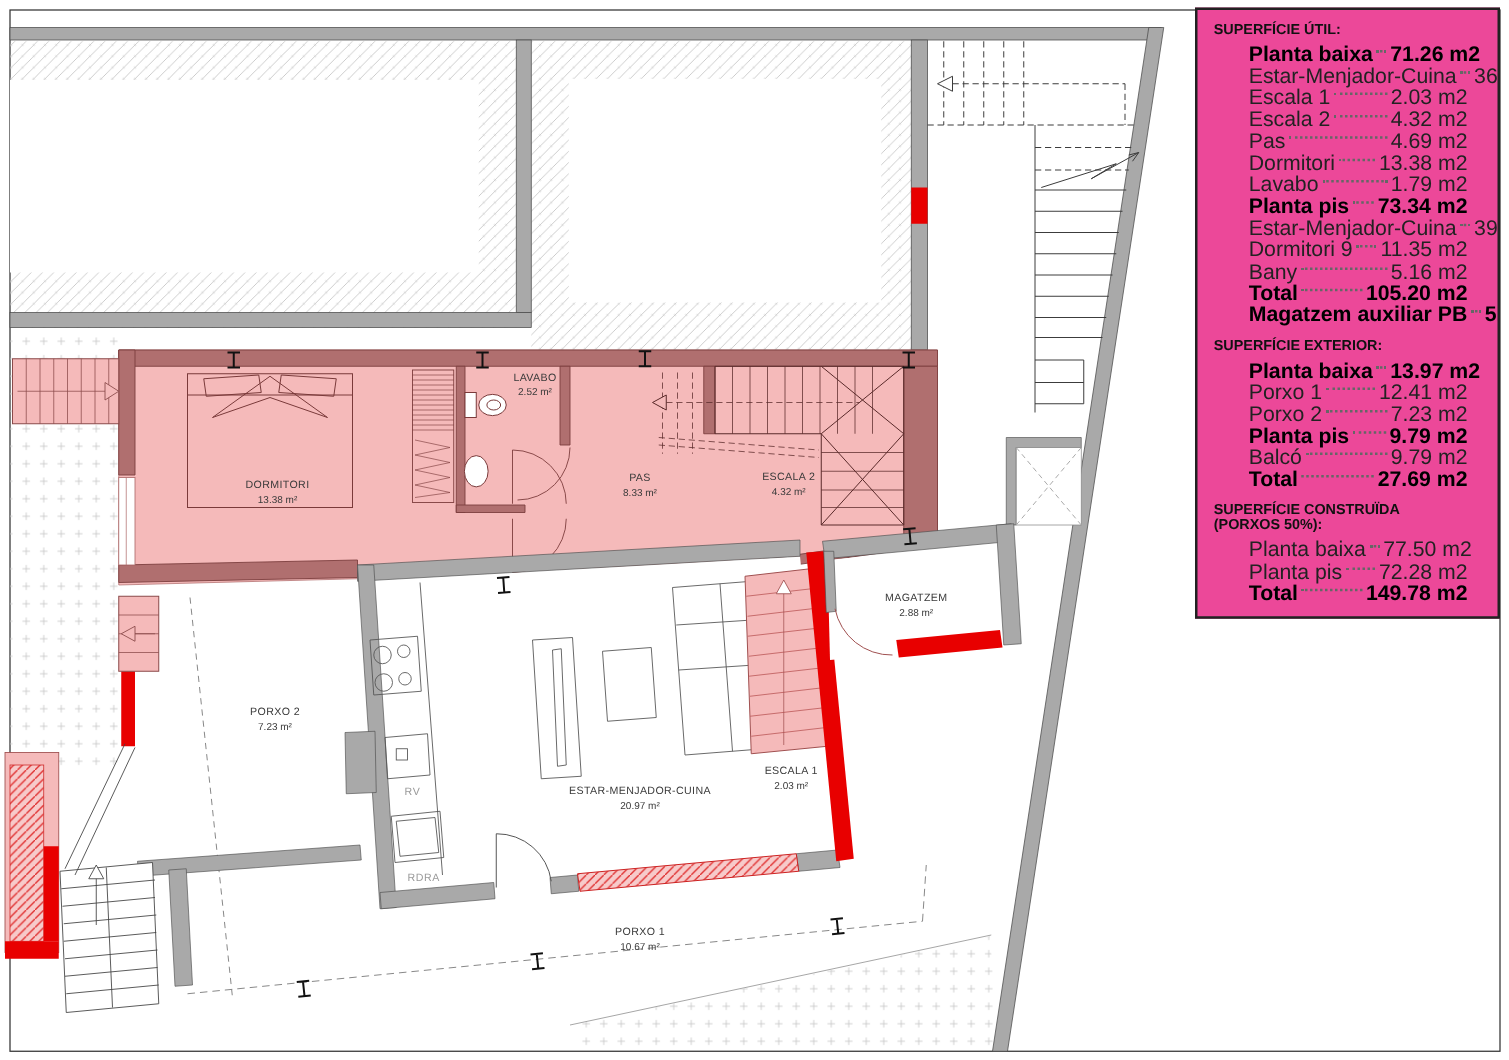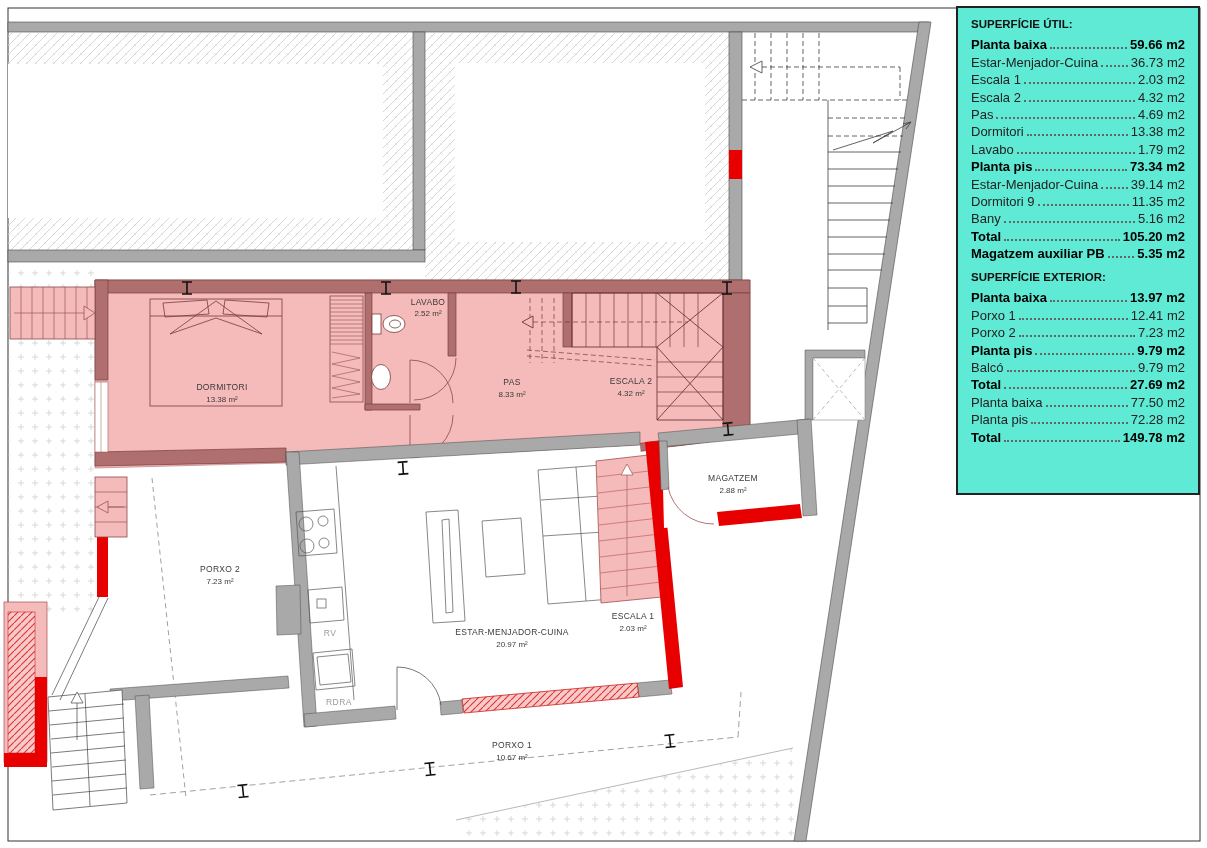--- a/index.html
+++ b/index.html
@@ -4,24 +4,24 @@
 <style>
   html,body{margin:0;padding:0;background:#fff;}
   #sheet{position:relative;width:1207px;height:848px;background:#fff;overflow:hidden;
          font-family:"Liberation Sans", sans-serif;}
   #plan-svg{position:absolute;left:0;top:0;}
   .room-name{font-size:8.5px;fill:#3a3a3a;text-anchor:middle;letter-spacing:.3px;}
   .room-area{font-size:8px;fill:#3a3a3a;text-anchor:middle;}
   .annot{font-size:8.5px;fill:#9a9a9a;text-anchor:middle;letter-spacing:.5px;}
   
   #legend-panel{position:absolute;left:956px;top:6px;width:244px;height:489px;
-      background:#5eead4;border:2px solid #222;box-sizing:border-box;padding:8px 13px 6px 13px;overflow:hidden;}
+      background:#ec4899;border:2px solid #222;box-sizing:border-box;padding:8px 24px 6px 13px;overflow:hidden;}
   .legend-title{font-weight:bold;font-size:11.5px;color:#111;margin:10px 0 5px 0;}
   .legend-section:first-child .legend-title{margin-top:2px;}
-  .legend-row{display:flex;align-items:flex-end;height:17.4px;font-size:13px;color:#222;}
+  .legend-row{display:flex;align-items:center;height:17.4px;font-size:17px;color:#222;margin-left:28px;}
   .legend-row .lbl{white-space:nowrap;}
   .legend-row .dots{flex:1;border-bottom:2px dotted #666;margin:0 3px;transform:translateY(-3px);min-width:8px;}
   .legend-row .val{white-space:nowrap;}
   .legend-row.bold{font-weight:bold;color:#000;}
 </style>
 </head>
 <body>
 
 <div id="sheet">
 
@@ -278,21 +278,21 @@
     <text class="annot" x="339" y="705">RDRA</text>
   </g>
 </svg>
 
 <div id="legend-panel">
       <div class="legend-section">
         <div class="legend-title">SUPERFÍCIE ÚTIL:</div>
         <div class="legend-row bold">
           <span class="lbl">Planta baixa</span>
           <span class="dots"></span>
-          <span class="val">59.66 m2</span>
+          <span class="val">71.26 m2</span>
         </div>
         <div class="legend-row">
           <span class="lbl">Estar-Menjador-Cuina</span>
           <span class="dots"></span>
           <span class="val">36.73 m2</span>
         </div>
         <div class="legend-row">
           <span class="lbl">Escala 1</span>
           <span class="dots"></span>
           <span class="val">2.03 m2</span>
@@ -375,20 +375,21 @@
           <span class="dots"></span>
           <span class="val">9.79 m2</span>
         </div>
         <div class="legend-row bold">
           <span class="lbl">Total</span>
           <span class="dots"></span>
           <span class="val">27.69 m2</span>
         </div>
       </div>
       <div class="legend-section">
+        <div class="legend-title">SUPERFÍCIE CONSTRUÏDA (PORXOS 50%):</div>
         <div class="legend-row">
           <span class="lbl">Planta baixa</span>
           <span class="dots"></span>
           <span class="val">77.50 m2</span>
         </div>
         <div class="legend-row">
           <span class="lbl">Planta pis</span>
           <span class="dots"></span>
           <span class="val">72.28 m2</span>
         </div>

